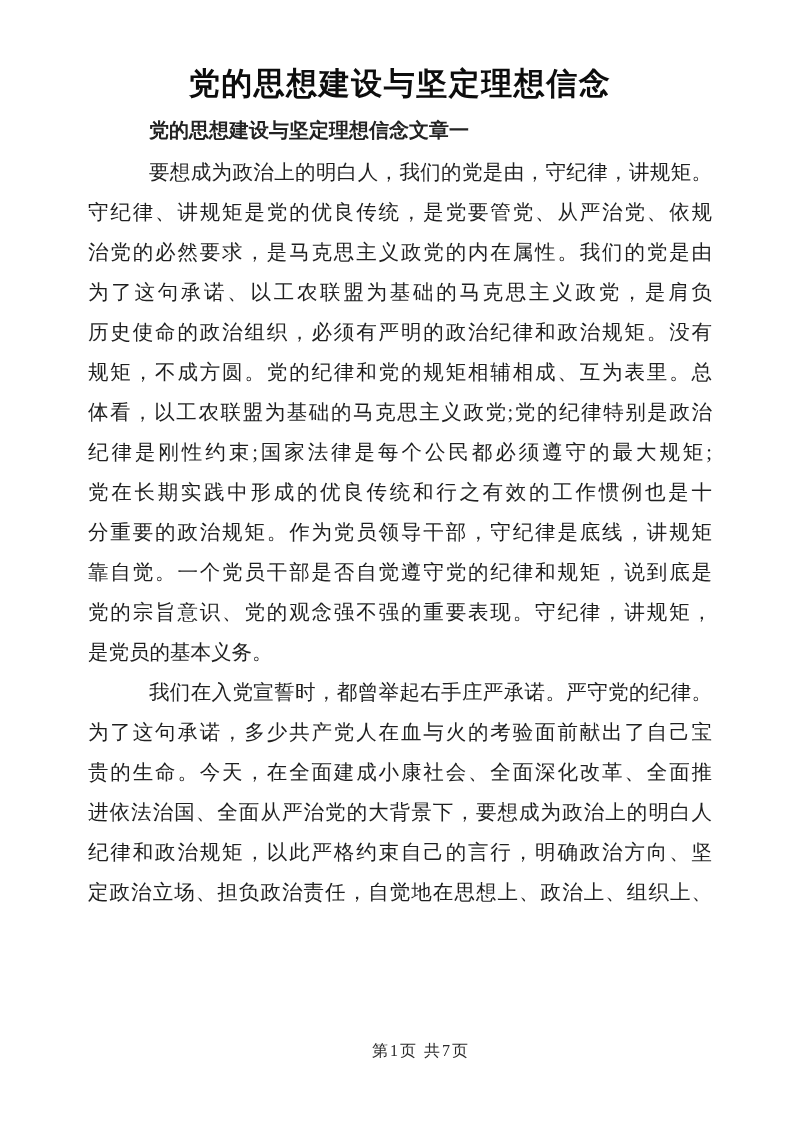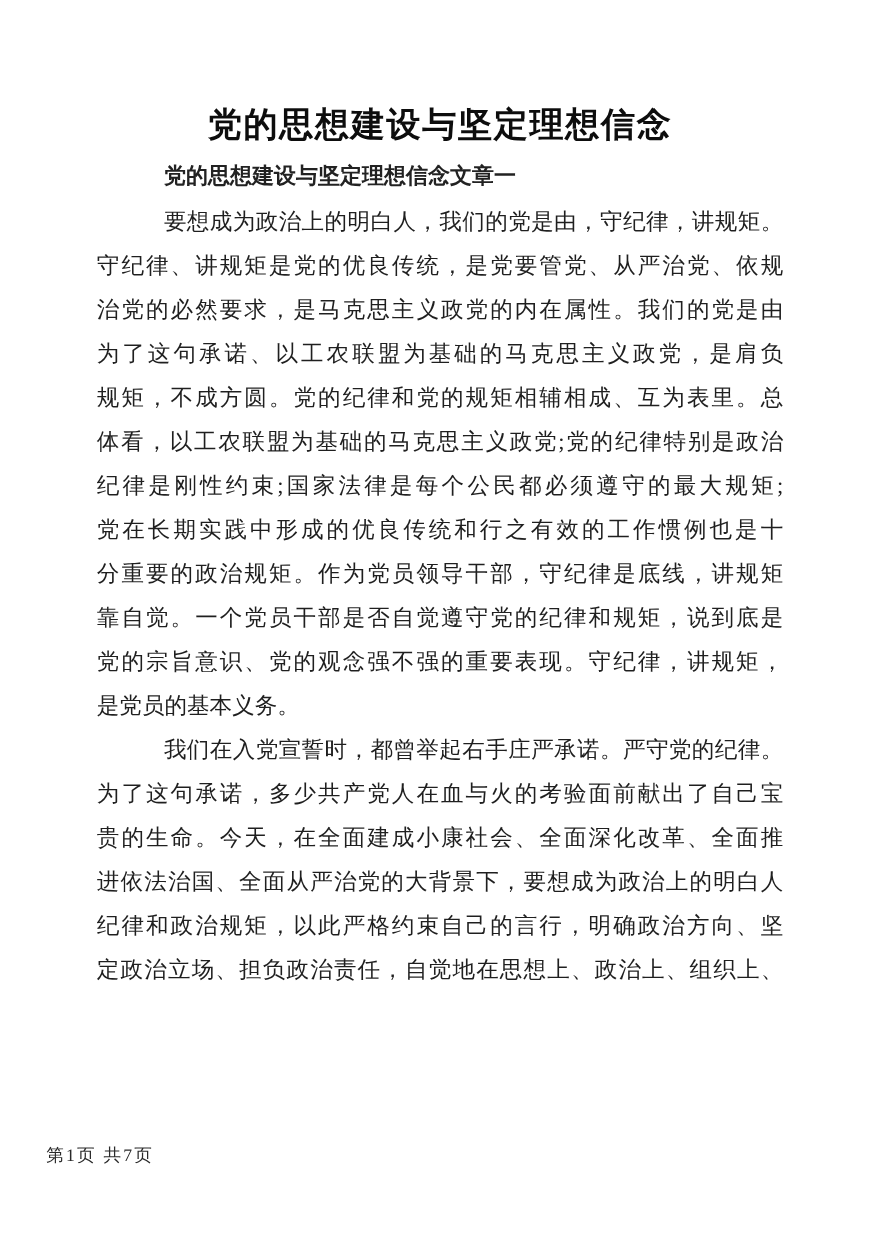--- a/index.html
+++ b/index.html
@@ -7,21 +7,21 @@
   .page {
     position: relative;
     width: 800px;
     height: 1131px;
     background: #ffffff;
     color: #1f1f1f;
     font-family: "Liberation Serif", "DejaVu Serif", serif;
     overflow: hidden;
   }
   .title {
-    margin: 96px 0 0 0;
+    margin: 66px 0 0 0;
     text-align: center;
     font-size: 31px;
     line-height: 36px;
     font-weight: 700;
     letter-spacing: 1.5px;
     color: #0d0d0d;
   }
   .subtitle {
     margin: 15px 0 0 88px;
     width: 624px;
@@ -46,40 +46,41 @@
     white-space: nowrap;
   }
   .line.indent { padding-left: 61px; }
   .line.para-end { text-align-last: left; -moz-text-align-last: left; }
   .page-footer {
     position: absolute;
     top: 1040px;
     left: 0;
     width: 100%;
     padding-left: 42px;
-    text-align: left;
+    text-align: center;
     font-size: 16px;
     line-height: 22px;
     letter-spacing: 2px;
     color: #2a2a2a;
   }
 </style>
 </head>
 <body>
 
 <div class="page">
   <h1 class="title">党的思想建设与坚定理想信念</h1>
 
   <div class="subtitle">党的思想建设与坚定理想信念文章一</div>
 
   <div class="body-text">
       <div class="line indent">要想成为政治上的明白人，我们的党是由，守纪律，讲规矩。</div>
       <div class="line">守纪律、讲规矩是党的优良传统，是党要管党、从严治党、依规</div>
       <div class="line">治党的必然要求，是马克思主义政党的内在属性。我们的党是由</div>
       <div class="line">为了这句承诺、以工农联盟为基础的马克思主义政党，是肩负</div>
+      <div class="line">历史使命的政治组织，必须有严明的政治纪律和政治规矩。没有</div>
       <div class="line">规矩，不成方圆。党的纪律和党的规矩相辅相成、互为表里。总</div>
       <div class="line">体看，以工农联盟为基础的马克思主义政党;党的纪律特别是政治</div>
       <div class="line">纪律是刚性约束;国家法律是每个公民都必须遵守的最大规矩;</div>
       <div class="line">党在长期实践中形成的优良传统和行之有效的工作惯例也是十</div>
       <div class="line">分重要的政治规矩。作为党员领导干部，守纪律是底线，讲规矩</div>
       <div class="line">靠自觉。一个党员干部是否自觉遵守党的纪律和规矩，说到底是</div>
       <div class="line">党的宗旨意识、党的观念强不强的重要表现。守纪律，讲规矩，</div>
       <div class="line para-end">是党员的基本义务。</div>
       <div class="line indent">我们在入党宣誓时，都曾举起右手庄严承诺。严守党的纪律。</div>
       <div class="line">为了这句承诺，多少共产党人在血与火的考验面前献出了自己宝</div>

